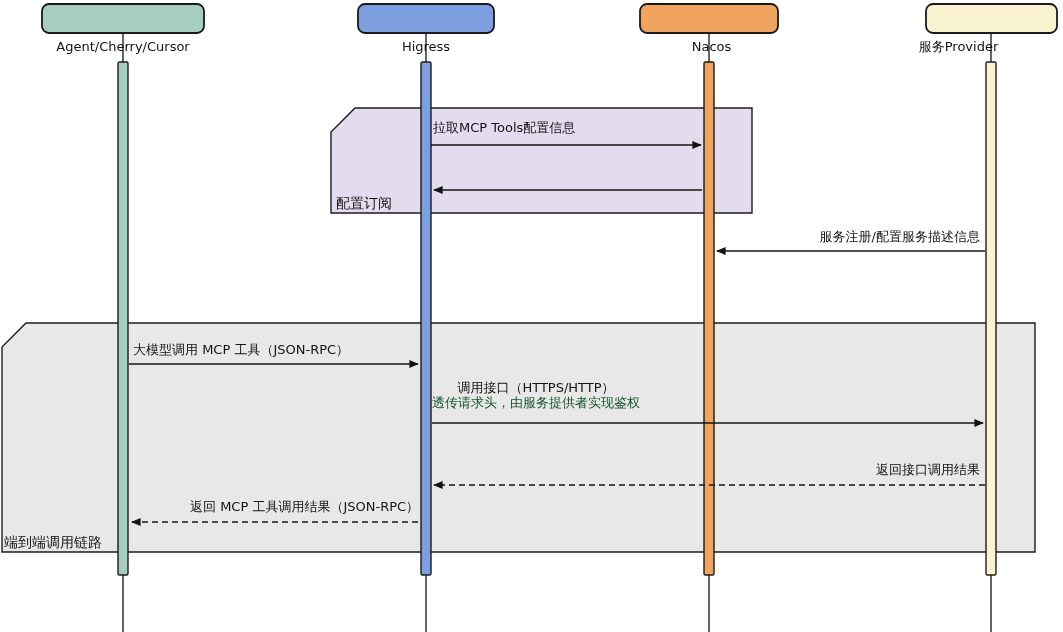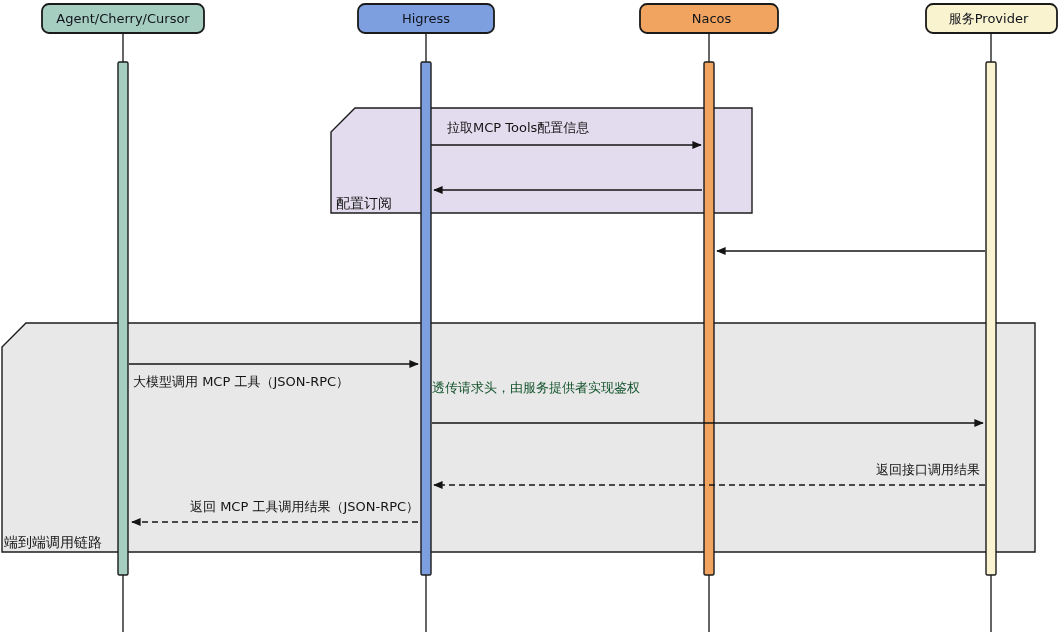--- a/index.html
+++ b/index.html
@@ -17,20 +17,21 @@
     color:#141414;
     white-space:nowrap;
     line-height:15px;
   }
   .lbl.center{text-align:center;}
   .lbl.right{text-align:right;}
   .participant-label{
     text-align:center;
     font-size:13px;
     color:#10131a;
+    margin-top:28px;
   }
   .note-line{color:#14532d;}
   .group-label{font-size:14px;color:#141414;}
 </style>
 </head>
 <body>
 
 <div class="stage">
 
   <svg class="layer" width="1063" height="632" viewBox="0 0 1063 632">
@@ -71,25 +72,27 @@
       <line x1="129" y1="364" x2="418" y2="364" marker-end="url(#ah)"></line>
       <line x1="432" y1="423" x2="983" y2="423" marker-end="url(#ah)"></line>
       <line x1="985" y1="485" x2="434" y2="485" marker-end="url(#ah)" stroke-dasharray="6 4"></line>
       <line x1="418" y1="522" x2="132" y2="522" marker-end="url(#ah)" stroke-dasharray="6 4"></line>
     </g>
   </svg>
 
   <div class="lbl participant-label" style="left:42px;top:11px;width:162px;">Agent/Cherry/Cursor</div>
   <div class="lbl participant-label" style="left:358px;top:11px;width:136px;">Higress</div>
   <div class="lbl participant-label" style="left:640px;top:11px;width:143px;">Nacos</div>
-  <div class="lbl participant-label" style="left:926px;top:11px;width:125px;">服务Provider</div>
+  <div class="lbl participant-label" style="left:896px;top:11px;width:125px;">服务Provider</div>
 
-  <div class="lbl" style="left:433px;top:120px;padding-left:14px;">拉取MCP Tools配置信息</div>
-  <div class="lbl" style="left:133px;top:342px;margin-top:32px;">大模型调用 MCP 工具（JSON-RPC）</div>
+  <div class="lbl" style="left:433px;top:120px;">拉取MCP Tools配置信息</div>
+  <div class="lbl right" style="left:702px;top:229px;width:278px;">服务注册/配置服务描述信息</div>
+  <div class="lbl" style="left:133px;top:342px;">大模型调用 MCP 工具（JSON-RPC）</div>
   <div class="lbl center" style="left:426px;top:380px;width:220px;">
+    <div>调用接口（HTTPS/HTTP）</div>
     <div class="note-line">透传请求头，由服务提供者实现鉴权</div>
   </div>
   <div class="lbl right" style="left:700px;top:462px;width:280px;">返回接口调用结果</div>
   <div class="lbl center" style="left:190px;top:499px;width:216px;">返回 MCP 工具调用结果（JSON-RPC）</div>
 
   <div class="lbl group-label" style="left:336px;top:196px;">配置订阅</div>
   <div class="lbl group-label" style="left:4px;top:535px;">端到端调用链路</div>
 
 </div>
 

